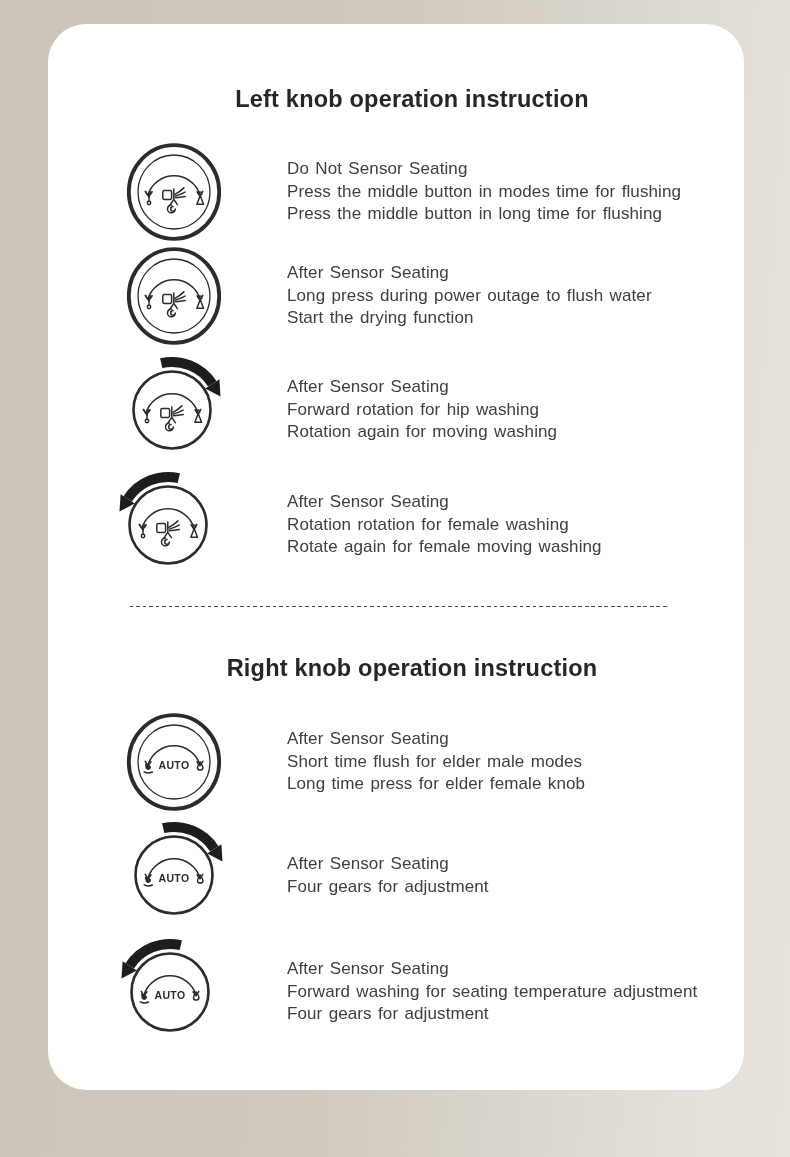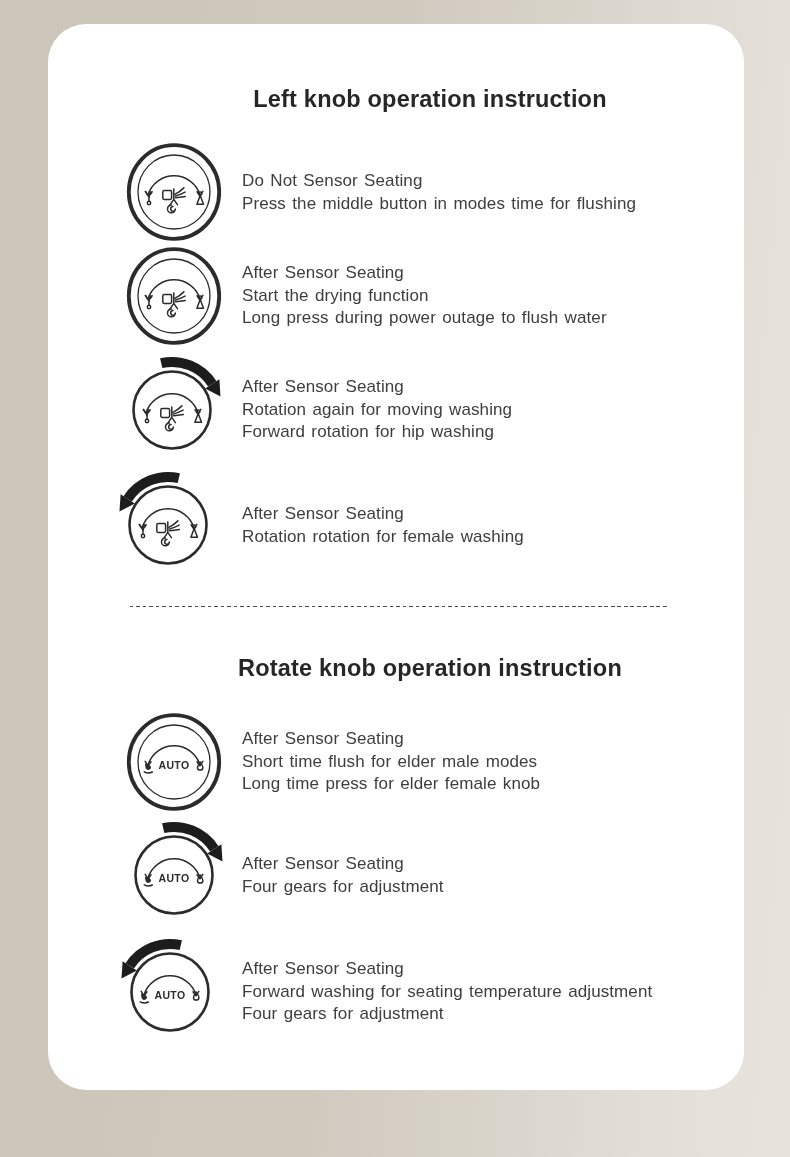--- a/index.html
+++ b/index.html
@@ -6,34 +6,34 @@
   body{
     width:790px;height:1157px;overflow:hidden;position:relative;
     background:linear-gradient(95deg,#ccc5b9 0%,#cfc9be 45%,#e6e2db 92%,#e7e3dc 100%);
     font-family:"Liberation Sans",sans-serif;
   }
   .card{
     position:absolute;left:48px;top:24px;width:696px;height:1066px;
     background:#ffffff;border-radius:38px;
   }
   .title{
-    position:absolute;left:18px;width:100%;margin:0;box-sizing:border-box;
+    position:absolute;left:0;width:100%;margin:0;box-sizing:border-box;
     padding-left:32px;text-align:center;
     font:700 23.5px/34px "Liberation Sans",sans-serif;
     color:#262626;letter-spacing:.2px;
   }
   .row{position:absolute;left:0;width:100%;height:116px;}
   .knob{position:absolute;top:50%;}
   .knob.a{width:100px;height:100px;margin-top:-50px;}
   .knob.b{width:120px;height:120px;margin-top:-64px;}
   .knob svg{display:block;}
   .txt{position:absolute;left:194px;top:50%;transform:translateY(-50%);}
   .tl{
     font:400 17px/22.5px "Liberation Sans",sans-serif;
-    color:#3e3e3e;letter-spacing:.1px;word-spacing:1.5px;white-space:nowrap;
+    color:#3e3e3e;letter-spacing:.1px;word-spacing:1.5px;white-space:nowrap;margin-left:45px;
   }
   .divider{
     position:absolute;top:582px;left:82px;width:538px;height:1.4px;
     background:repeating-linear-gradient(90deg,#4c4c4c 0,#4c4c4c 3.5px,transparent 3.5px,transparent 6.5px);
   }
   
   .ring-thick{fill:none;stroke:#2b2b2b;stroke-width:3.8;}
   .ring-thin{fill:none;stroke:#2b2b2b;stroke-width:1.3;}
   .ring-med{fill:none;stroke:#2b2b2b;stroke-width:2.6;}
   .lineart{fill:none;stroke:#2b2b2b;stroke-width:1.5;stroke-linecap:round;stroke-linejoin:round;}
@@ -87,72 +87,74 @@
       <div class="knob a" style="left:76px">
         <svg width="100" height="100" viewBox="0 0 100 100">
           <ellipse cx="50" cy="50" rx="45.2" ry="46.8" class="ring-thick"></ellipse>
           <ellipse cx="50" cy="50" rx="36" ry="37" class="ring-thin"></ellipse>
           <use href="#face-wash"></use>
         </svg>
       </div>
       <div class="txt">
         <div class="tl">Do Not Sensor Seating</div>
         <div class="tl">Press the middle button in modes time for flushing</div>
+        <div class="tl">Press the middle button in long time for flushing</div>
       </div>
     </div>
 
     <div class="row" style="top:214px">
       <div class="knob a" style="left:76px">
         <svg width="100" height="100" viewBox="0 0 100 100">
           <ellipse cx="50" cy="50" rx="45.2" ry="46.8" class="ring-thick"></ellipse>
           <ellipse cx="50" cy="50" rx="36" ry="37" class="ring-thin"></ellipse>
           <use href="#face-wash"></use>
         </svg>
       </div>
       <div class="txt">
         <div class="tl">After Sensor Seating</div>
+        <div class="tl">Long press during power outage to flush water</div>
         <div class="tl">Start the drying function</div>
-        <div class="tl">Long press during power outage to flush water</div>
       </div>
     </div>
 
     <div class="row" style="top:328px">
       <div class="knob b" style="left:69px">
         <svg width="120" height="120" viewBox="0 0 120 120">
           <circle cx="55" cy="64" r="38.5" class="ring-med"></circle>
           <use href="#face-wash" transform="translate(5,14)"></use>
           <use href="#arrow-cw"></use>
         </svg>
       </div>
       <div class="txt">
         <div class="tl">After Sensor Seating</div>
+        <div class="tl">Forward rotation for hip washing</div>
         <div class="tl">Rotation again for moving washing</div>
-        <div class="tl">Forward rotation for hip washing</div>
       </div>
     </div>
 
     <div class="row" style="top:443px">
       <div class="knob b" style="left:65px">
         <svg width="120" height="120" viewBox="0 0 120 120">
           <circle cx="55" cy="64" r="38.5" class="ring-med"></circle>
           <use href="#face-wash" transform="translate(5,14)"></use>
           <use href="#arrow-cw" transform="translate(110,0) scale(-1,1)"></use>
         </svg>
       </div>
       <div class="txt">
         <div class="tl">After Sensor Seating</div>
         <div class="tl">Rotation rotation for female washing</div>
+        <div class="tl">Rotate again for female moving washing</div>
       </div>
     </div>
   </div>
 
   <div class="divider"></div>
 
   <div>
-    <h1 class="title" style="top:627px">Rotate knob operation instruction</h1>
+    <h1 class="title" style="top:627px">Right knob operation instruction</h1>
 
     <div class="row" style="top:680px">
       <div class="knob a" style="left:76px">
         <svg width="100" height="100" viewBox="0 0 100 100">
           <ellipse cx="50" cy="50" rx="45.2" ry="46.8" class="ring-thick"></ellipse>
           <ellipse cx="50" cy="50" rx="36" ry="37" class="ring-thin"></ellipse>
           <use href="#face-auto"></use>
           <text class="auto-t" x="50" y="56.6">AUTO</text>
         </svg>
       </div>

